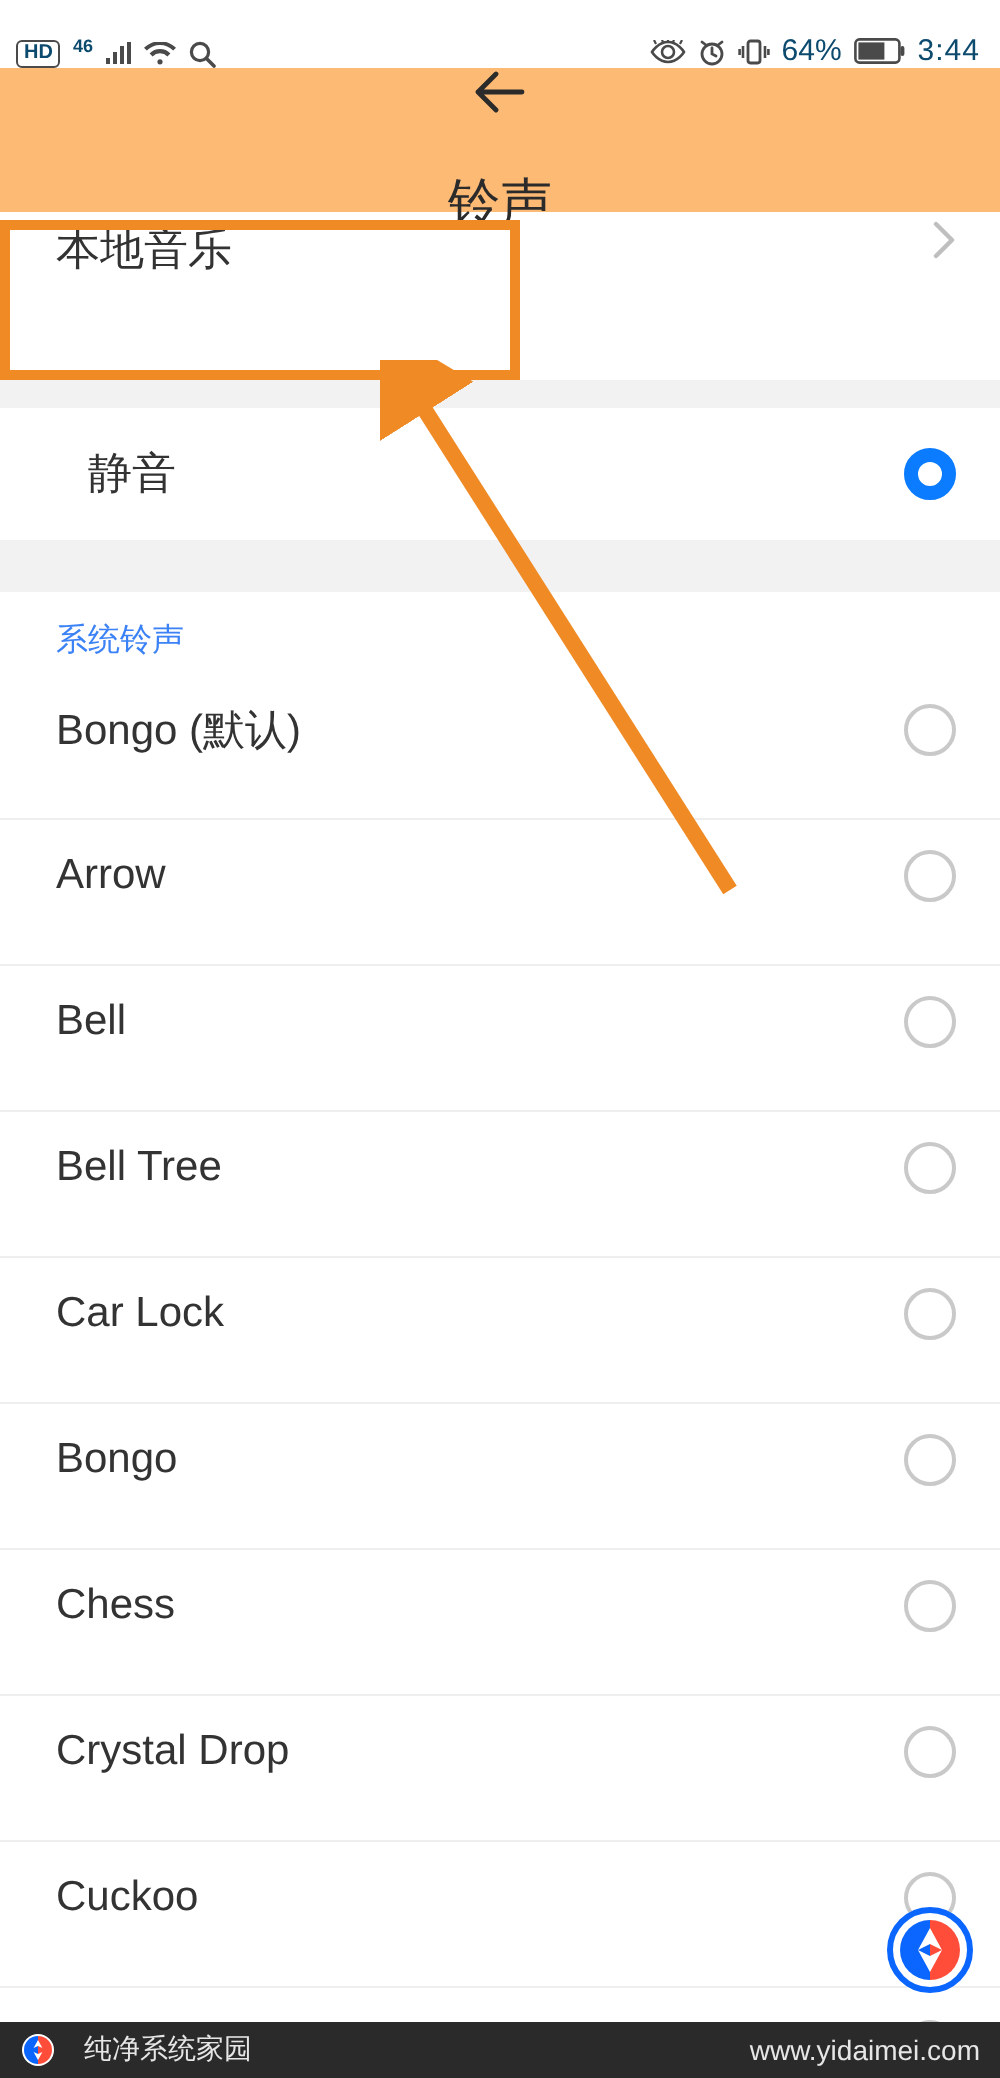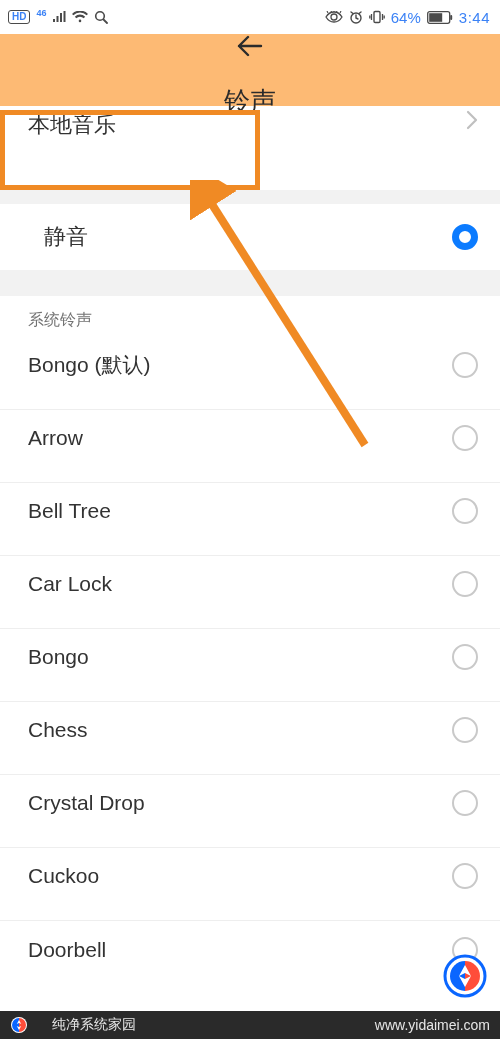--- a/index.html
+++ b/index.html
@@ -1,20 +1,20 @@
 <!DOCTYPE html>
 <html><head>
 <meta charset="utf-8">
 <style>
   * { box-sizing: border-box; margin: 0; padding: 0; }
   html, body { width: 500px; height: 1039px; font-family: -apple-system, "Helvetica Neue", Arial, sans-serif; background: #f2f2f2; color: #222; }
   .screen { width: 500px; height: 1039px; background: #ffffff; position: relative; overflow: hidden; }
 
   
-  .status-bar { height: 34px; display: flex; align-items: center; justify-content: space-between; padding: 0 10px 0 8px; font-size: 15px; color: #3b82f6; background: #ffffff; }
+  .status-bar { height: 34px; display: flex; align-items: flex-end; justify-content: space-between; padding: 0 10px 0 8px; font-size: 15px; color: #0c4a6e; background: #ffffff; }
   .status-left, .status-right { display: flex; align-items: center; gap: 6px; }
   .hd-badge { font-size: 10px; font-weight: 700; border: 1.5px solid #4a4a4a; border-radius: 3px; padding: 0 3px; line-height: 12px; }
   .sup46 { font-size: 9px; font-weight: 700; position: relative; top: -4px; }
   .sig-icon svg, .wifi-icon svg, .search-icon svg, .eye-icon svg, .alarm-icon svg, .vib-icon svg, .batt-icon svg { display:block; }
   .batt-text { font-size: 15px; }
   .clock { font-size: 15px; letter-spacing: 0.5px; }
 
   
   .header { height: 72px; display:flex; align-items:center; padding: 0 14px; gap: 26px; background:#fdba74;flex-direction:column; }
   .back-arrow svg { display:block; }
@@ -32,35 +32,35 @@
   
   .gap { height:14px; background:#f2f2f2; }
 
   
   .row.silent { height:66px; display:flex; align-items:center; justify-content:space-between; padding:0 22px 0 44px; background:#fff; }
   .radio { width:26px; height:26px; border-radius:50%; border:2.5px solid #c9c9c9; background:#fff; flex:0 0 26px; }
   .radio.selected { border:7px solid #0b7bff; }
 
   
   .section-gap { height:26px; background:#f2f2f2; }
-  .section-title { padding:14px 0 6px 28px; font-size:16px; color:#737373; background:#fff; }
+  .section-title { padding:14px 0 6px 28px; font-size:16px; color:#3b82f6; background:#fff; }
 
   
   .list { background:#fff; }
   .list .row { height:73px; display:flex; align-items:center; justify-content:space-between; padding:0 22px 16px 28px; border-bottom:1px solid #eeeeee; }
   .list .row:last-child { border-bottom:none; }
   .list .row .label { font-size:21px; color:#333; }
 
   
   .annotation-arrow { position:absolute; left:190px; top:180px; z-index:6; pointer-events:none; }
 
   
   .watermark-logo { position:absolute; right:10px; bottom:34px; z-index:7; }
   .footer-bar { position:absolute; left:0; bottom:0; width:100%; height:28px; background:#2a2a2a; display:flex; align-items:center; justify-content:space-between; padding:0 10px; color:#e6e6e6; font-size:14px; z-index:8; }
-  .footer-left { display:flex; align-items:center; gap:24px; }
+  .footer-left { display:flex; align-items:center; gap:14px; }
   .footer-logo svg { display:block; }
 </style>
 </head>
 <body>
 
 <div class="screen">
 
   <div class="status-bar">
     <div class="status-left">
       <span class="hd-badge">HD</span>
@@ -145,20 +145,24 @@
 
   <div class="section-title">系统铃声</div>
 
   <div class="list">
     <div class="row">
       <span class="label">Bongo (默认)</span>
       <span class="radio"></span>
     </div>
     <div class="row">
       <span class="label">Arrow</span>
+      <span class="radio"></span>
+    </div>
+    <div class="row">
+      <span class="label">Bell</span>
       <span class="radio"></span>
     </div>
     <div class="row">
       <span class="label">Bell Tree</span>
       <span class="radio"></span>
     </div>
     <div class="row">
       <span class="label">Car Lock</span>
       <span class="radio"></span>
     </div>

